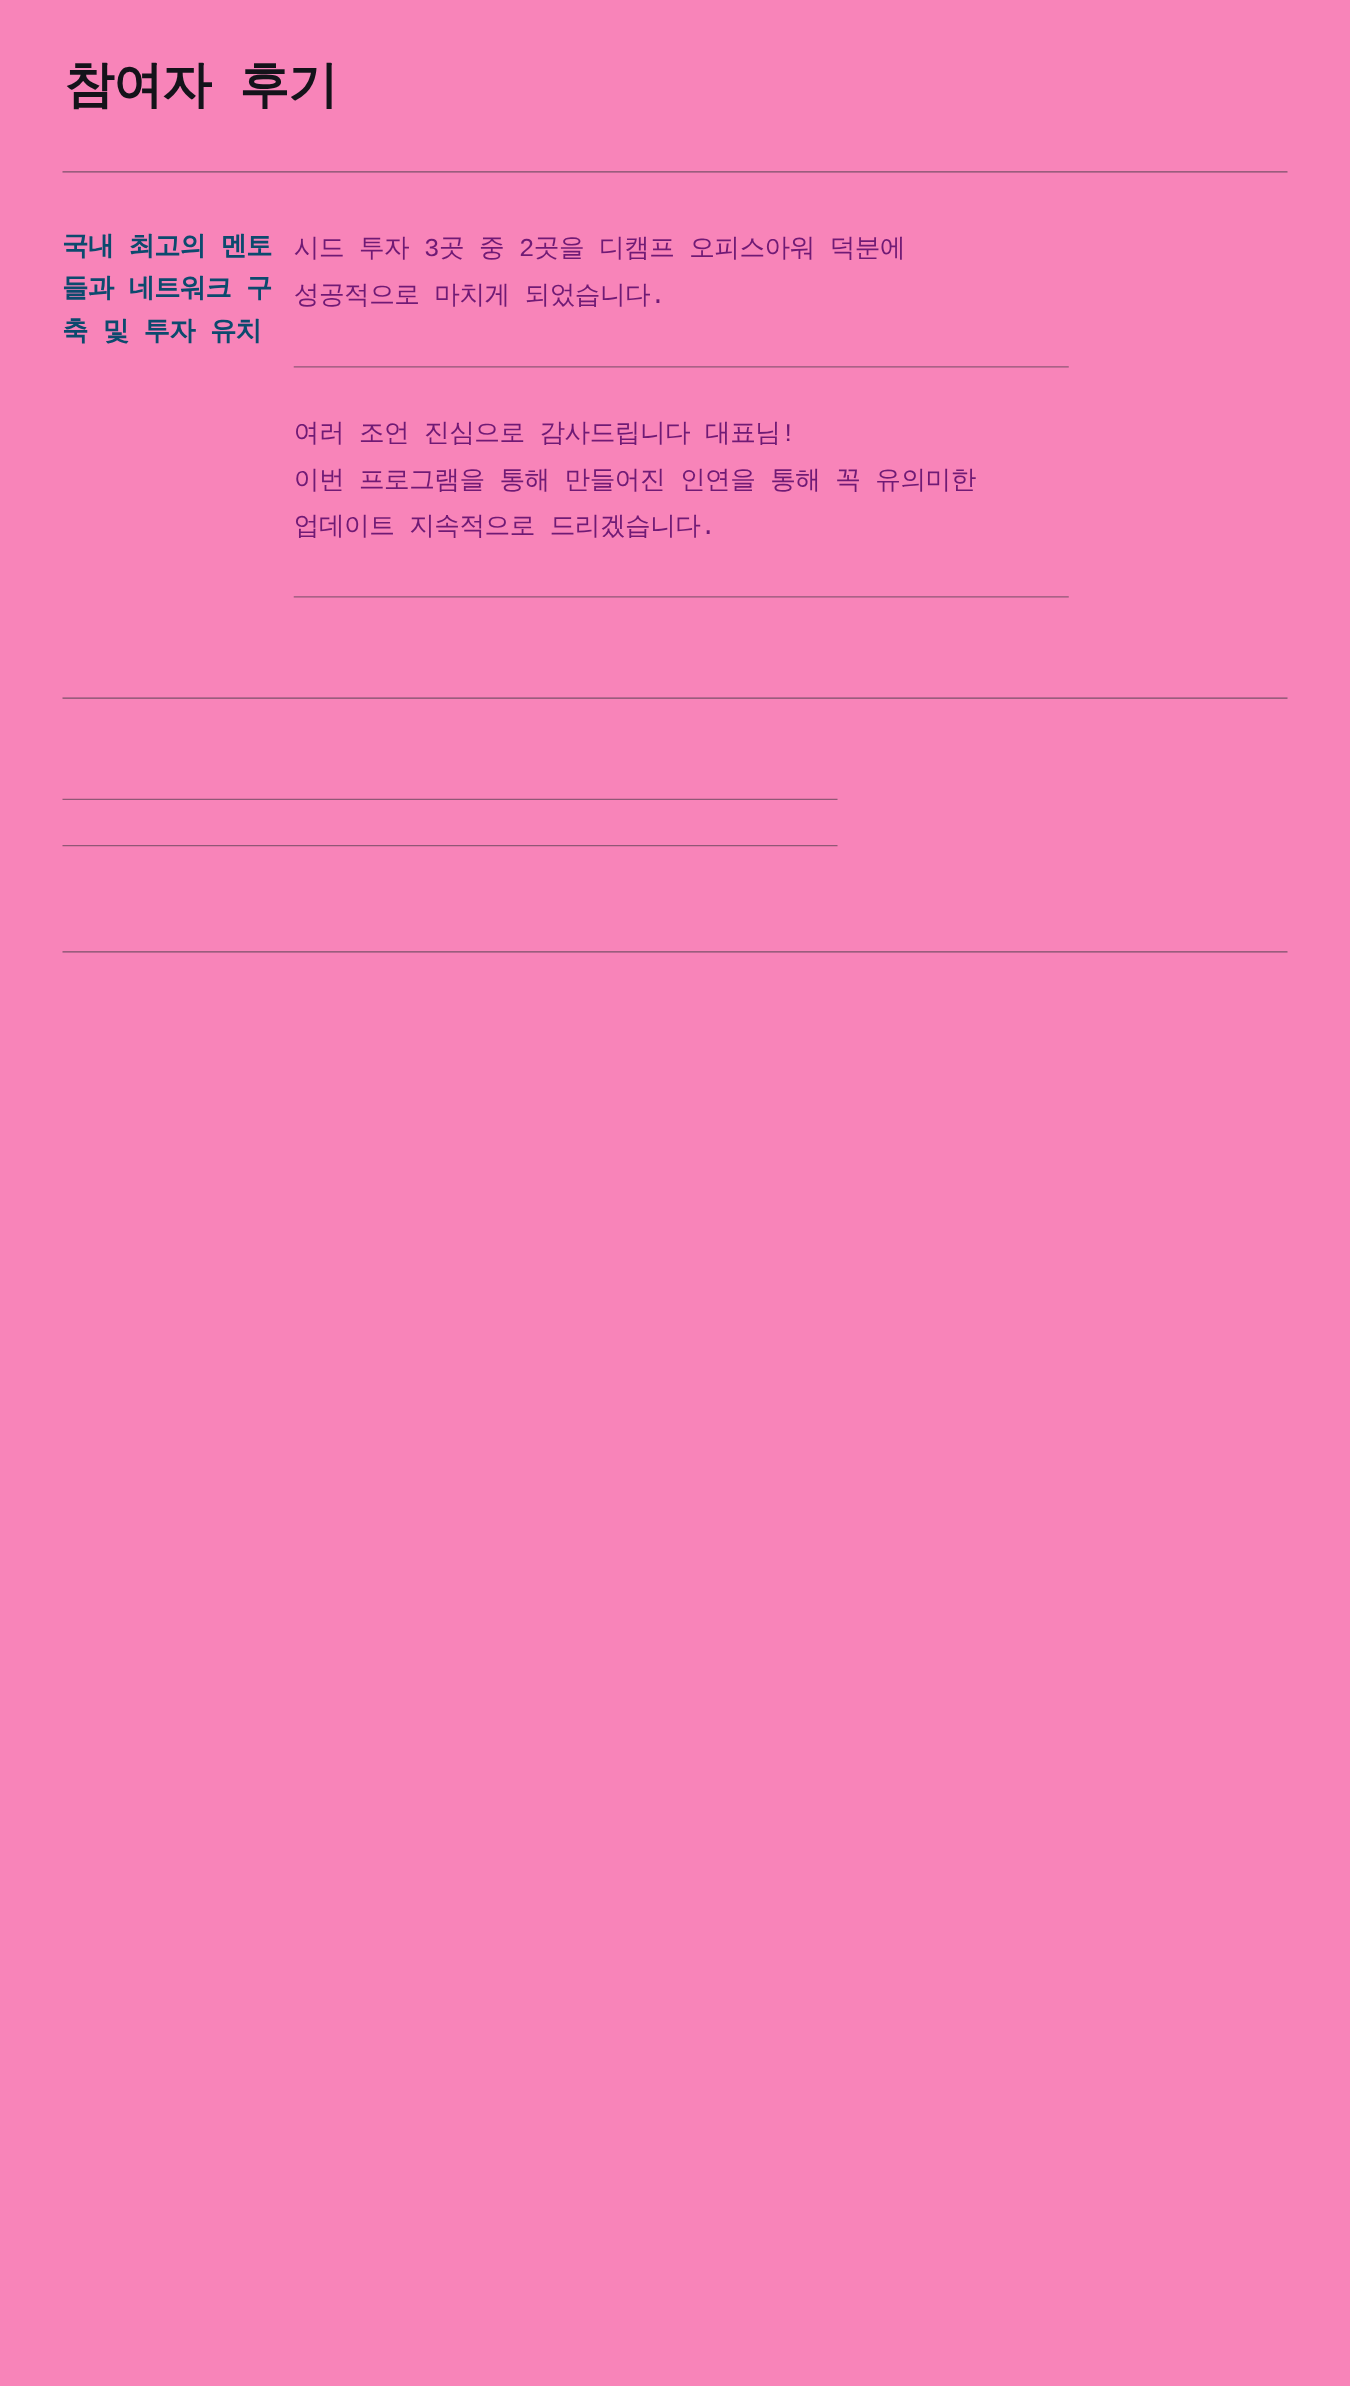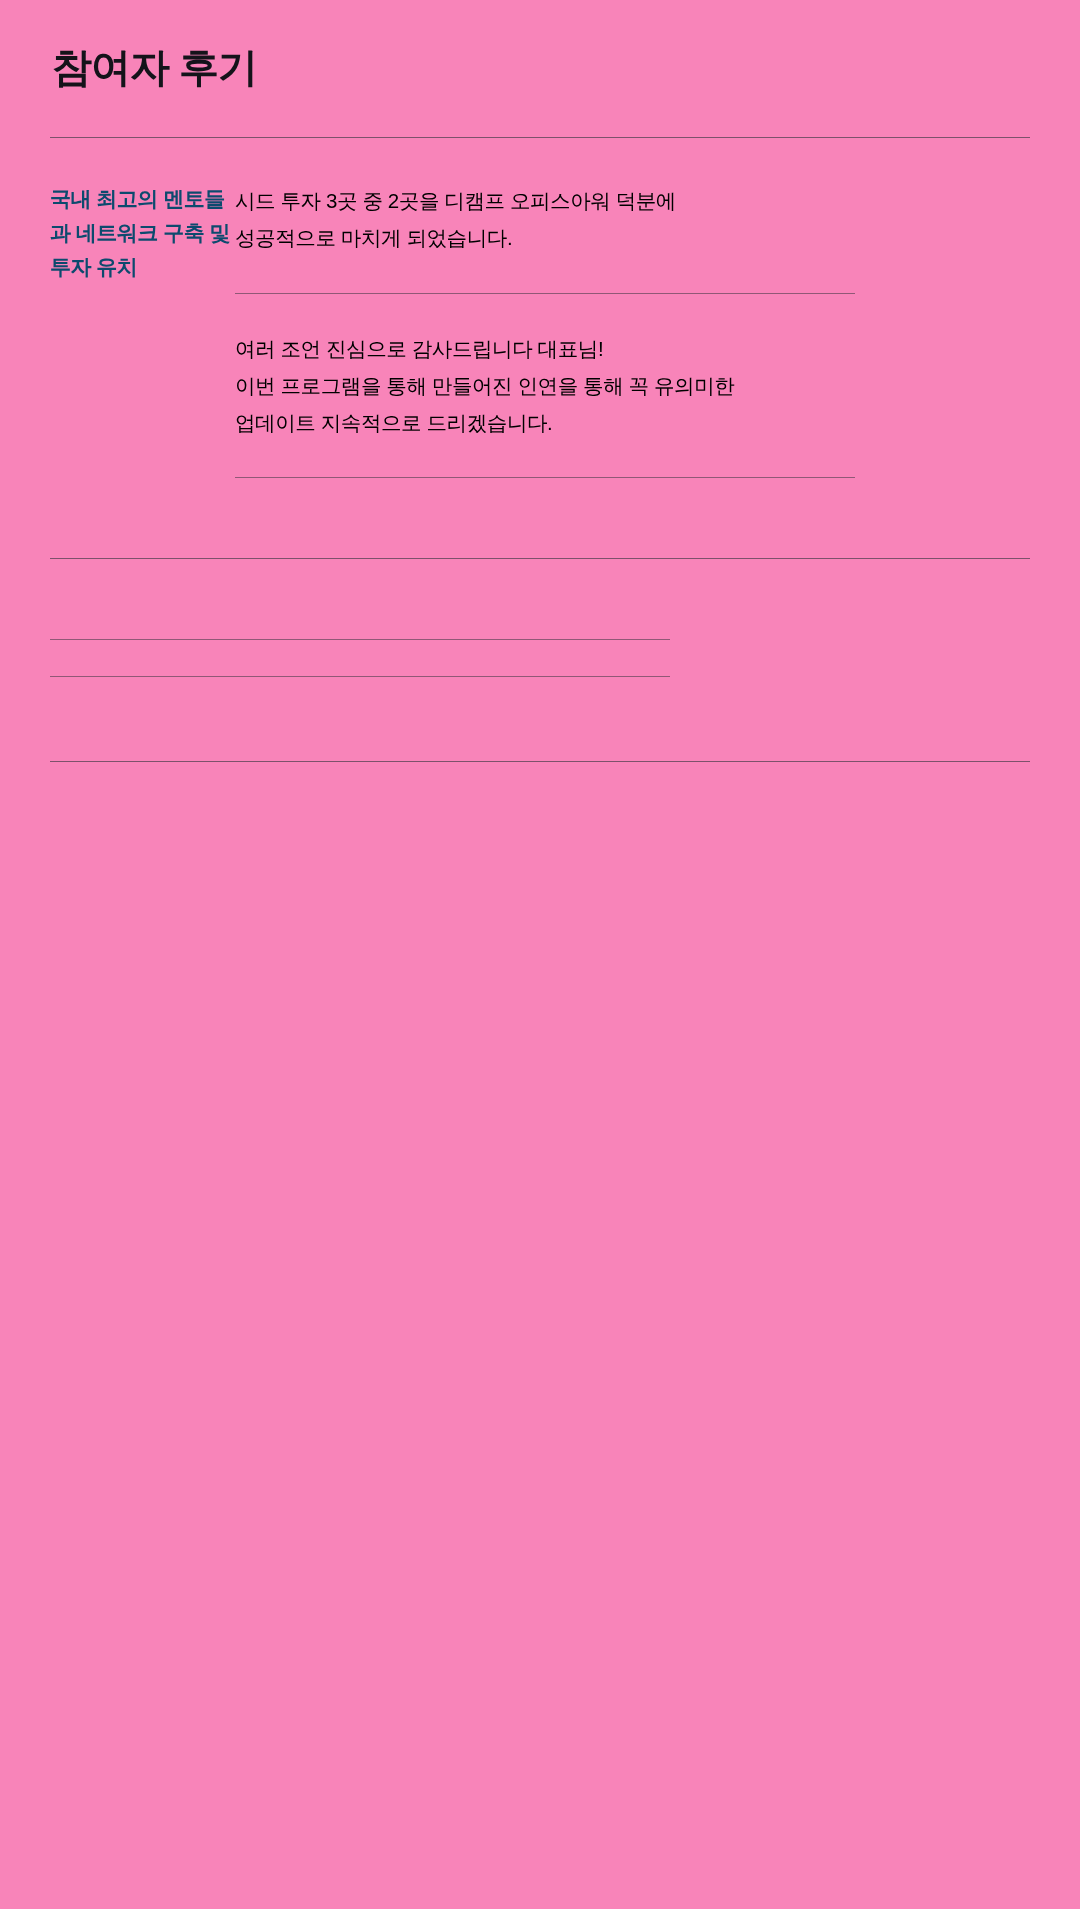--- a/index.html
+++ b/index.html
@@ -13,20 +13,21 @@
     font-family: "Liberation Sans", sans-serif;
     color: #1a1a1a;
     -webkit-font-smoothing: antialiased;
   }
   .page {
     width: 964px;
     min-height: 1909px;
     box-sizing: border-box;
     padding: 0 50px;
     position: relative;
+    font-family: Liberation Mono, monospace;
   }
   .page-title {
     font-size: 40px;
     font-weight: bold;
     letter-spacing: -1px;
     color: #14131a;
     padding-top: 40px;
     margin: 0 0 0 2px;
   }
   .rule {
@@ -56,21 +57,21 @@
   }
   .section-body {
     flex: 1 1 auto;
     padding-top: 44px;
     padding-bottom: 22px;
   }
   .review {
     font-size: 20.5px;
     line-height: 1.82;
     letter-spacing: -0.4px;
-    color: #000000;
+    color: #701a75;
     white-space: pre-line;
   }
   .inner-rule {
     height: 1px;
     background: #3a3540;
     opacity: 0.55;
     width: 620px;
     margin: 36px 0 36px 0;
   }
   .section-divider {

